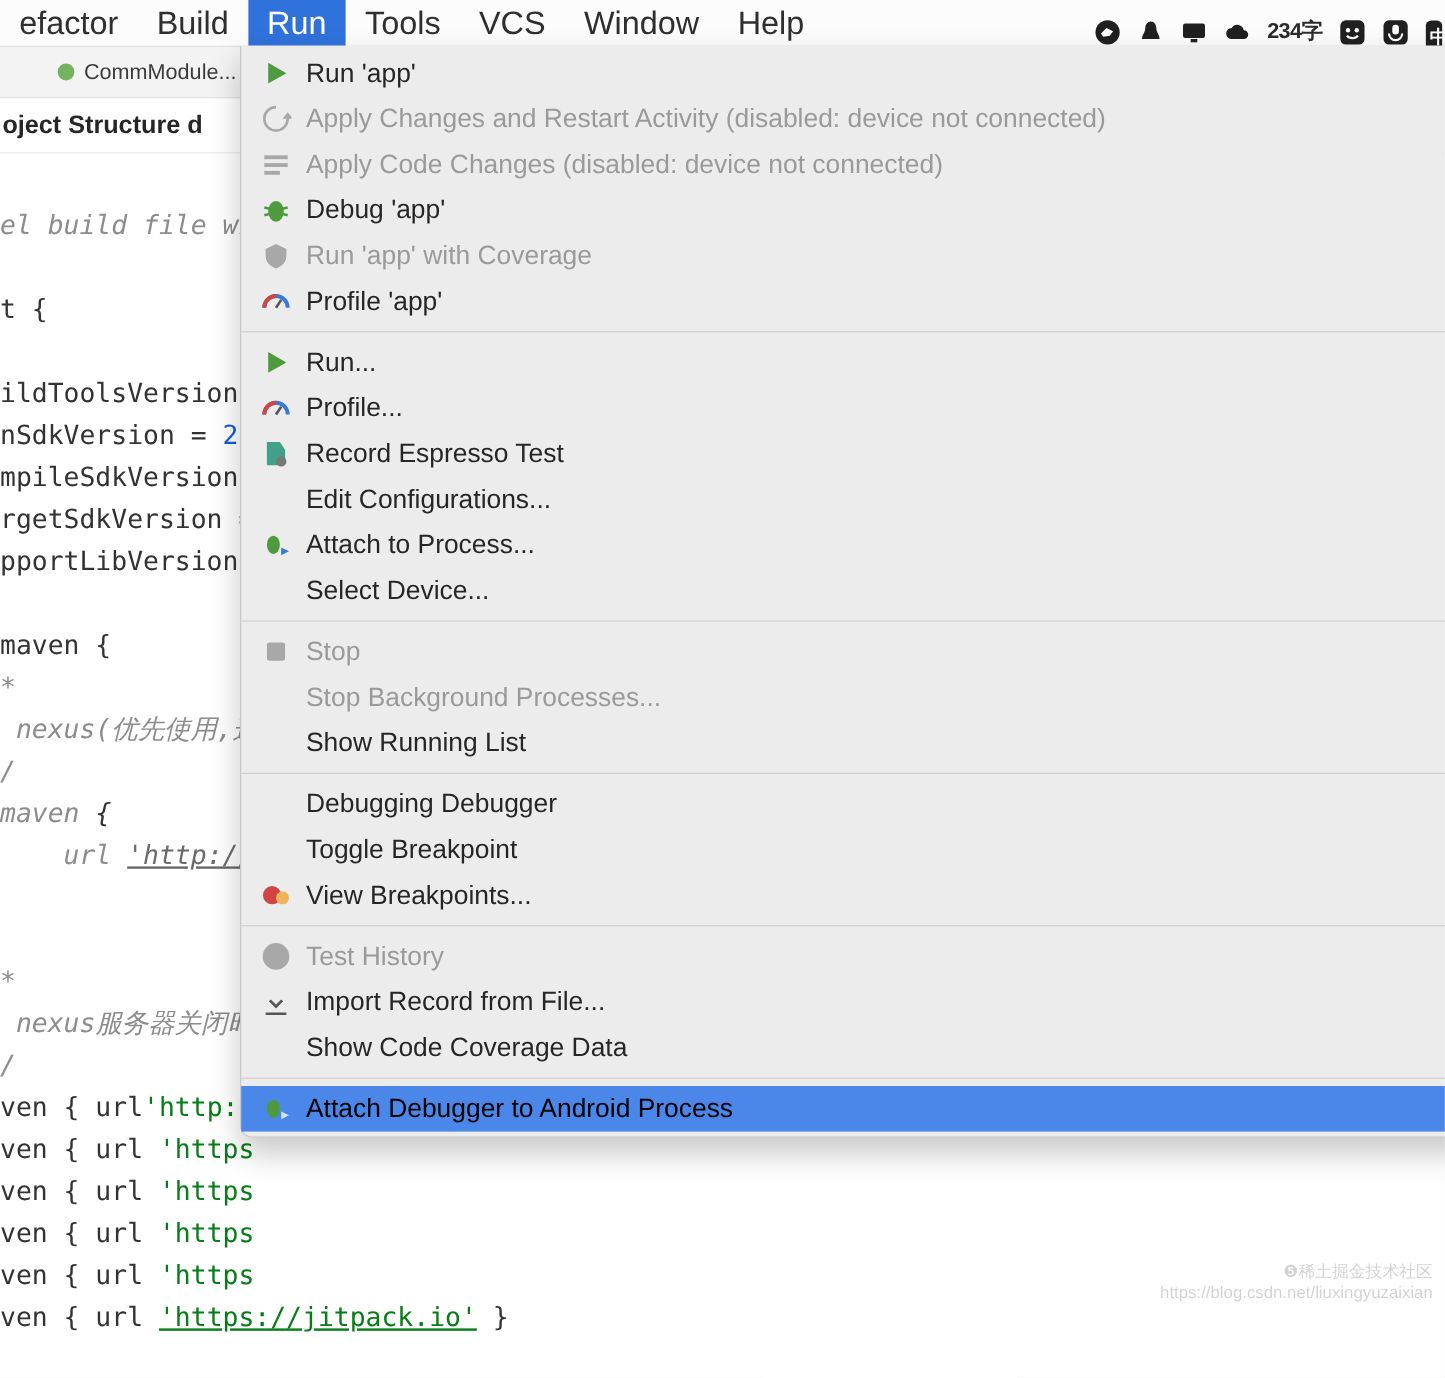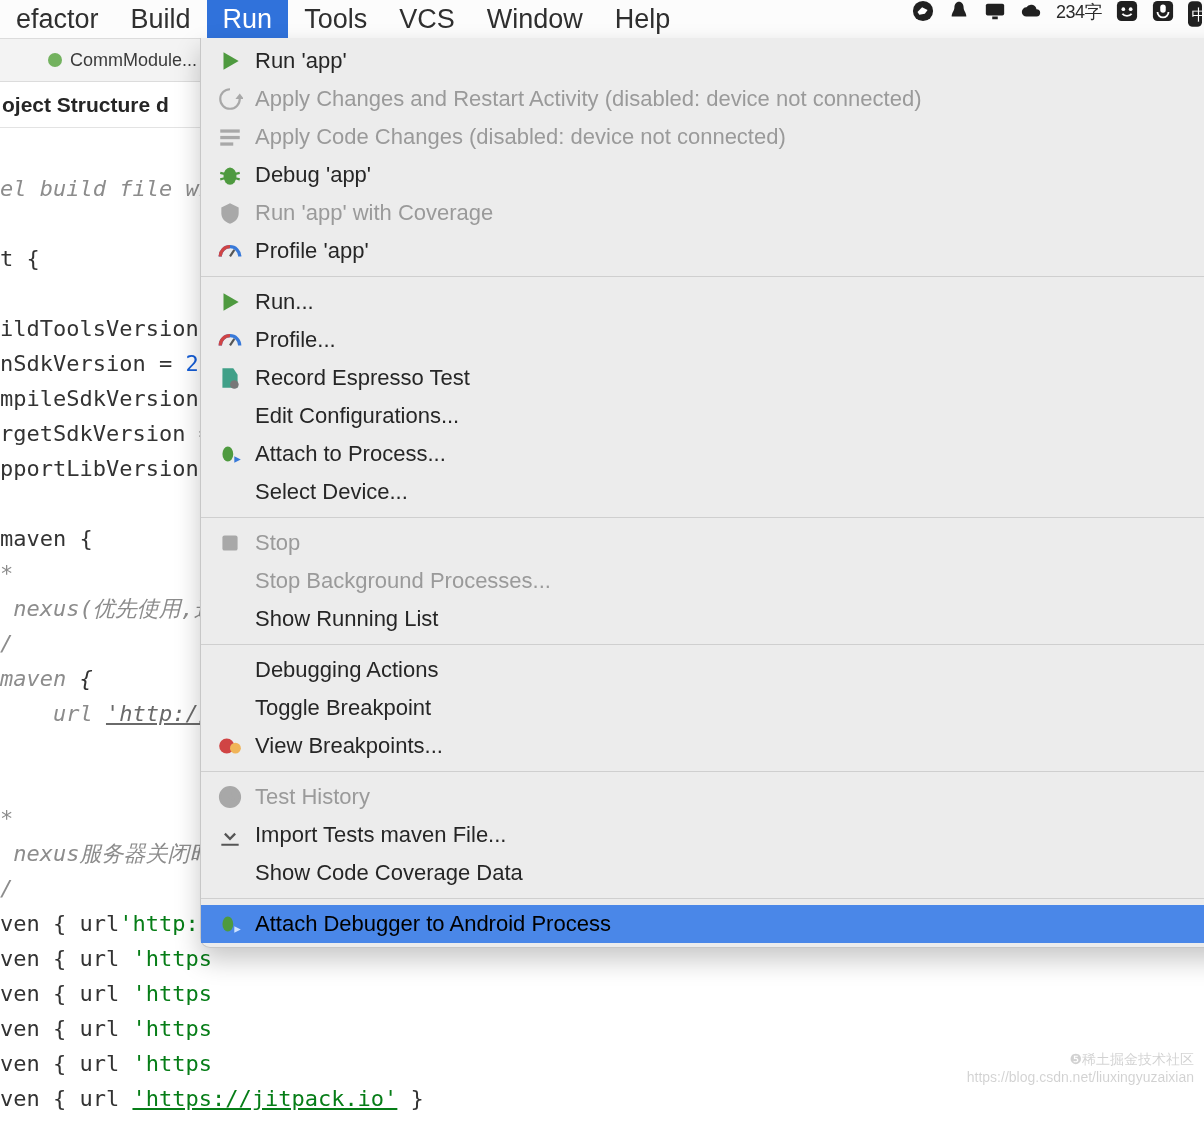--- a/index.html
+++ b/index.html
@@ -32,23 +32,24 @@
   .menubar-item.active {
     background: #3072db;
     color: #fff;
   }
   .tray {
     position: absolute;
     right: 2px;
     top: 0;
     height: 38px;
     display: flex;
-    align-items: flex-start;
+    align-items: flex-end;
     gap: 14px;
     font-size: 20px;
+    font-weight: bold;
   }
   .tray span { color:#2b2b2b; }
   .tray .word { font-size:18px; letter-spacing:-0.5px;}
   .tray-icon {
     width: 22px; height: 22px;
     display:inline-block;
   }
 
   
   .tabstrip {
@@ -371,21 +372,21 @@
   </div>
   <div class="dd-item">
     <span class="icon-slot"></span>
     <span>Show Running List</span>
   </div>
 
   <div class="dd-sep"></div>
 
   <div class="dd-item">
     <span class="icon-slot"></span>
-    <span>Debugging Actions</span>
+    <span>Debugging Debugger</span>
   </div>
   <div class="dd-item">
     <span class="icon-slot"></span>
     <span>Toggle Breakpoint</span>
   </div>
   <div class="dd-item">
     <span class="icon-slot">
         <svg viewBox="0 0 24 24">
           <circle class="ic-red" cx="9" cy="12" r="7"></circle>
           <circle fill="#f0b458" cx="17" cy="14" r="5"></circle>
@@ -404,21 +405,21 @@
         </svg>
       </span>
     <span>Test History</span>
   </div>
   <div class="dd-item">
     <span class="icon-slot">
         <svg viewBox="0 0 24 24">
           <path fill="#555" d="M4 20h16v2H4zM12 3v11l-4-4-1.5 1.5L12 17l5.5-5.5L16 10l-4 4V3z"></path>
         </svg>
       </span>
-    <span>Import Tests maven File...</span>
+    <span>Import Record from File...</span>
   </div>
   <div class="dd-item">
     <span class="icon-slot"></span>
     <span>Show Code Coverage Data</span>
   </div>
 
   <div class="dd-sep"></div>
 
   <div class="dd-item highlight">
     <span class="icon-slot">

